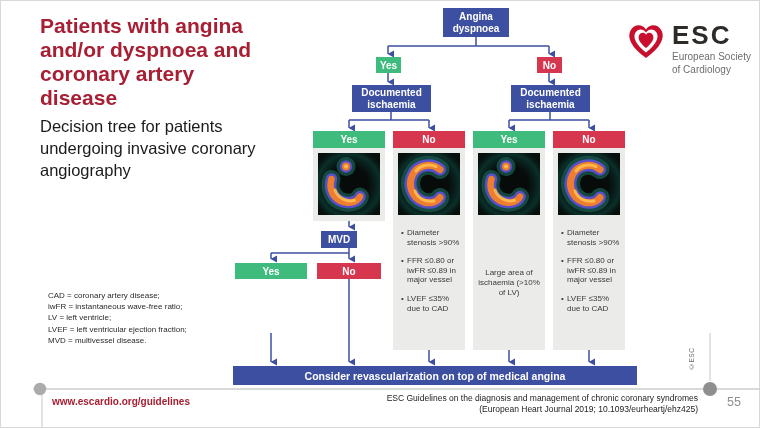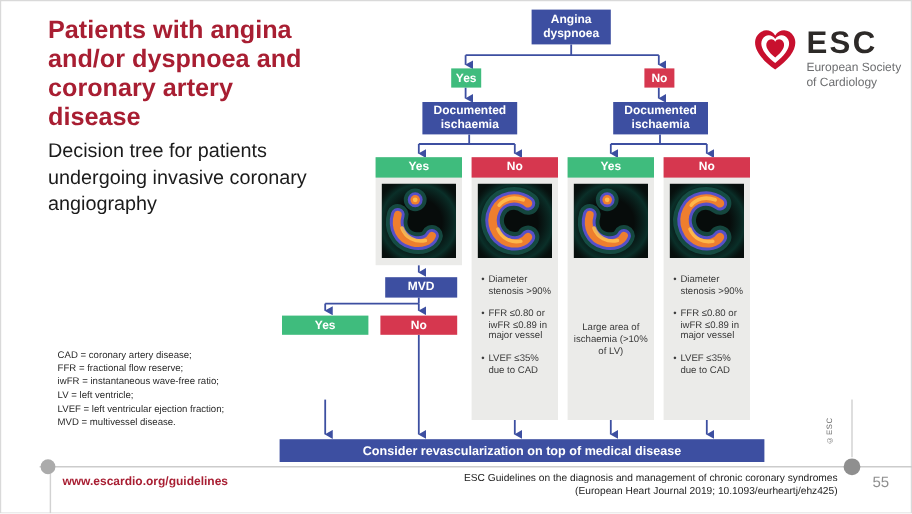--- a/index.html
+++ b/index.html
@@ -201,29 +201,28 @@
     <svg class="scan" width="62" height="62">
         <use href="#scan-normal"></use>
       </svg>
     <ul class="bullets">
       <li>Diameter stenosis &gt;90%</li>
       <li>FFR ≤0.80 or iwFR ≤0.89 in major vessel</li>
       <li>LVEF ≤35% due to CAD</li>
     </ul>
   </div>
 
-  <div class="abs bluebox" style="left:321px;top:231px;width:60px;height:17px;">MVD</div>
+  <div class="abs bluebox" style="left:321px;top:231px;width:36px;height:17px;">MVD</div>
   <div class="abs pill green" style="left:235px;top:263px;width:72px;height:16px;">Yes</div>
   <div class="abs pill red" style="left:317px;top:263px;width:64px;height:16px;">No</div>
 
-  <div class="abs outcome" style="left:233px;top:366px;width:404px;height:19px;">Consider revascularization on top of medical disease</div>
+  <div class="abs outcome" style="left:233px;top:366px;width:404px;height:19px;">Consider revascularization on top of medical angina</div>
 
   <div class="abs abbr">
     <div>CAD = coronary artery disease;</div>
-    <div>FFR = fractional flow reserve;</div>
     <div>iwFR = instantaneous wave-free ratio;</div>
     <div>LV = left ventricle;</div>
     <div>LVEF = left ventricular ejection fraction;</div>
     <div>MVD = multivessel disease.</div>
   </div>
 
   <div class="abs copyright-v">©ESC</div>
 
   <div class="abs footer-url">www.escardio.org/guidelines</div>
   <div class="abs citation">

